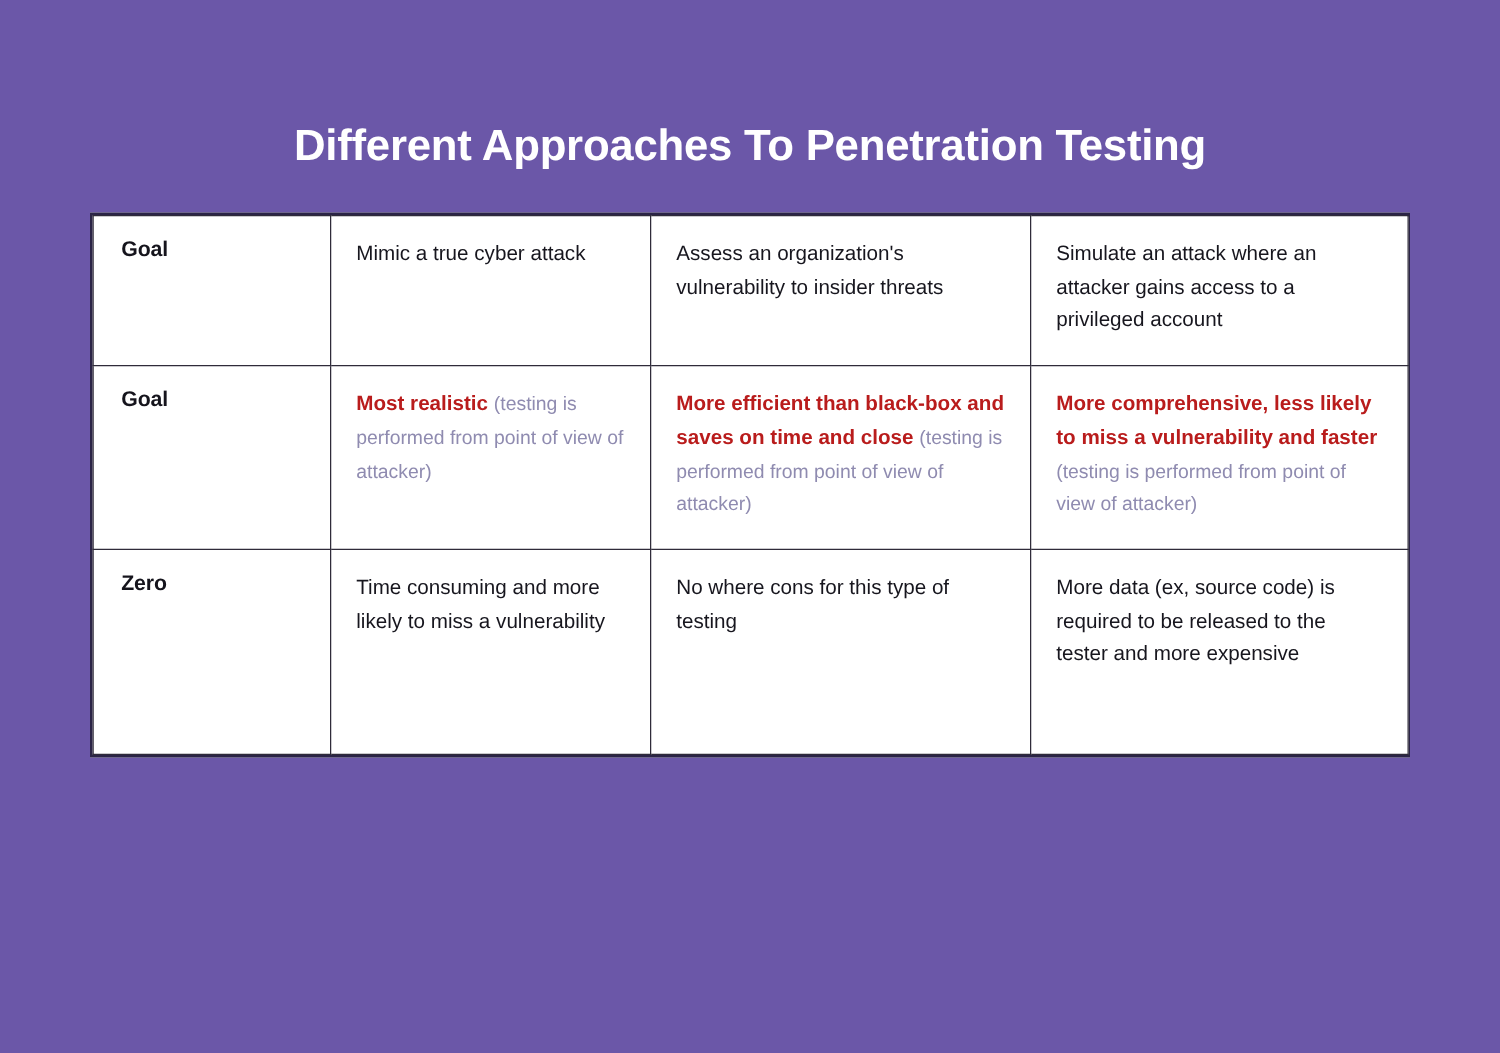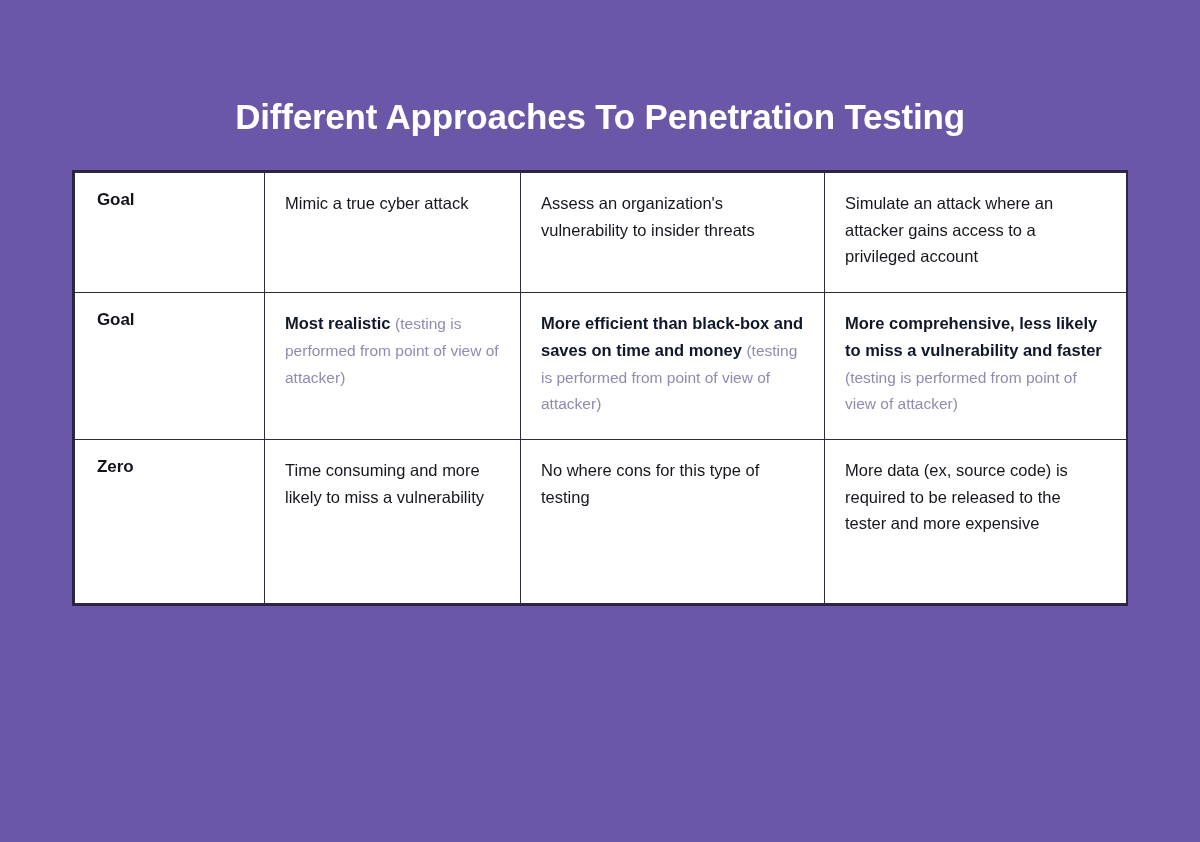--- a/index.html
+++ b/index.html
@@ -100,21 +100,21 @@
   .cell {
     padding: 17px 20px 22px 20px;
     font-size: 16.5px;
     line-height: 1.62;
     color: #17161e;
     margin-left: 36px;
   }
 
   .cell .strong {
     font-weight: 700;
-    color: #0f172a;
+    color: #b91c1c;
   }
   .cell .muted {
     color: #8f8bb0;
     font-weight: 400;
     font-size: 15.5px;
   }
 
   
   .r-goal   .cell, .r-goal   .row-label  { height: 112px; }
   .r-access .cell, .r-access .row-label  { height: 96px; }
@@ -152,21 +152,21 @@
           </td>
         </tr>
 
 
         <tr class="r-pros">
           <td class="row-label">Goal</td>
           <td class="cell">
             <span class="strong">Most realistic</span> <span class="muted">(testing is performed from point of view of attacker)</span>
           </td>
           <td class="cell">
-            <span class="strong">More efficient than black-box and saves on time and money</span> <span class="muted">(testing is performed from point of view of attacker)</span>
+            <span class="strong">More efficient than black-box and saves on time and close</span> <span class="muted">(testing is performed from point of view of attacker)</span>
           </td>
           <td class="cell">
             <span class="strong">More comprehensive, less likely to miss a vulnerability and faster</span> <span class="muted">(testing is performed from point of view of attacker)</span>
           </td>
         </tr>
 
         <tr class="r-cons">
           <td class="row-label">Zero</td>
           <td class="cell">
             <span>Time consuming and more likely to miss a vulnerability</span> 

